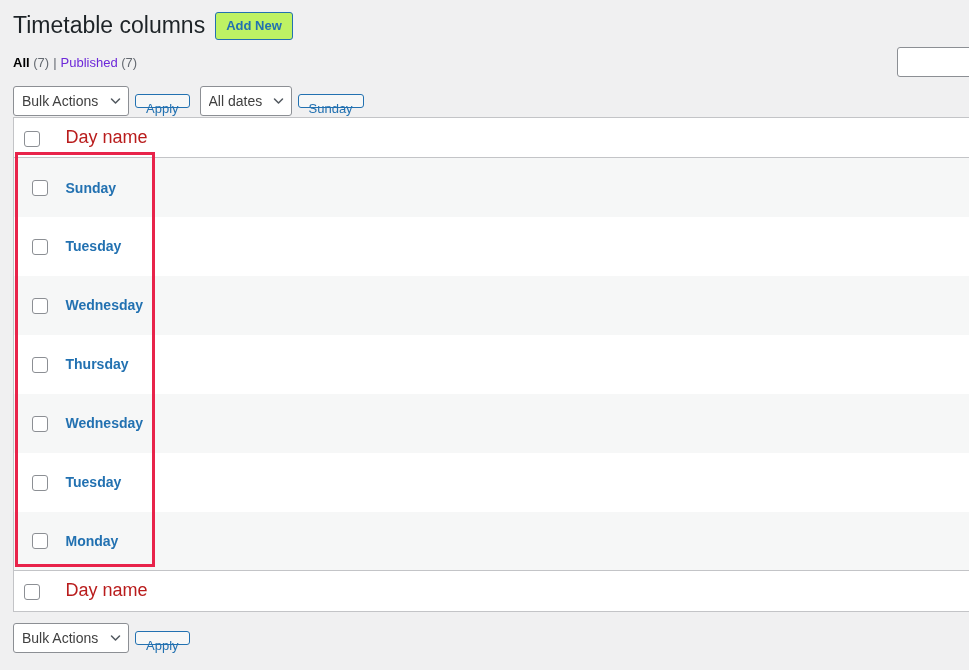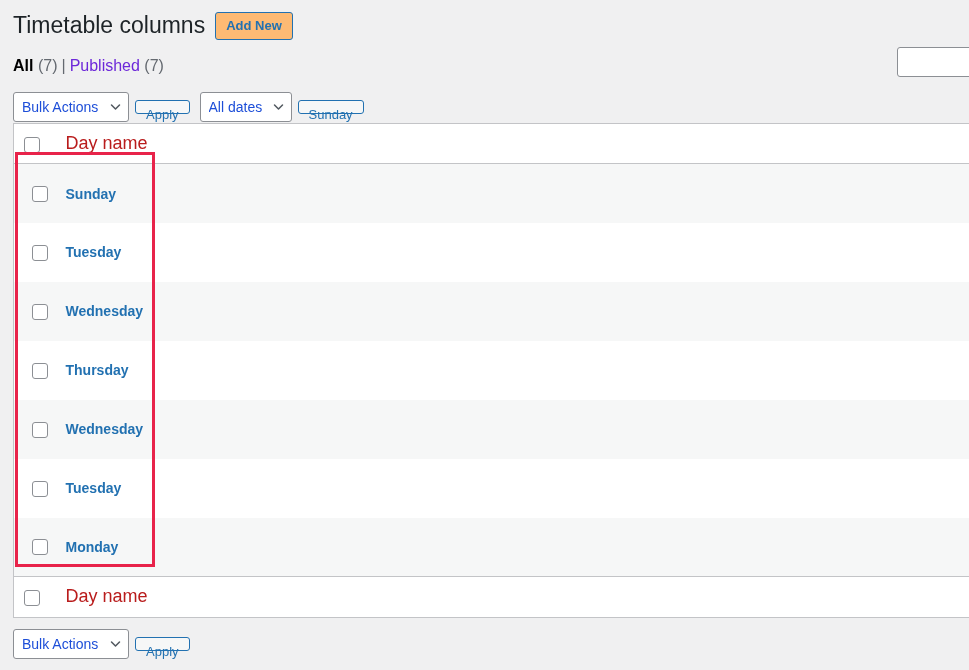--- a/index.html
+++ b/index.html
@@ -36,33 +36,33 @@
     white-space: nowrap;
   }
   .page-title-action {
     display: inline-block;
     font-size: 13px;
     font-weight: 600;
     line-height: 2;
     color: #2271b1;
     border: 1px solid #2271b1;
     border-radius: 3px;
-    background: #fdba74;
+    background: #bef264;
     padding: 0 10px;
     text-decoration: none;
     white-space: nowrap;
     cursor: pointer;
   }
 
   
   .subsubsub {
     list-style: none;
     margin: 8px 0 0 0;
     padding: 0 0 0 13px;
-    font-size: 16px;
+    font-size: 13px;
     line-height: 2;
     color: #50575e;
     display: flex;
     align-items: center;
     white-space: nowrap;
   }
   .subsubsub li { display: inline; }
   .subsubsub a {
     text-decoration: none;
     color: #6d28d9;
@@ -121,21 +121,21 @@
   }
   select.wp-select {
     -webkit-appearance: none;
     -moz-appearance: none;
     appearance: none;
     height: 30px;
     line-height: 28px;
     border: 1px solid #8c8f94;
     border-radius: 3px;
     background: #fff;
-    color: #1d4ed8;
+    color: #404040;
     font-size: 14px;
     font-family: "Liberation Sans", sans-serif;
     padding: 0 28px 8px 8px;
     cursor: pointer;
     outline: none;
   }
   .select-wrap .chev {
     position: absolute;
     right: 8px;
     top: 50%;

